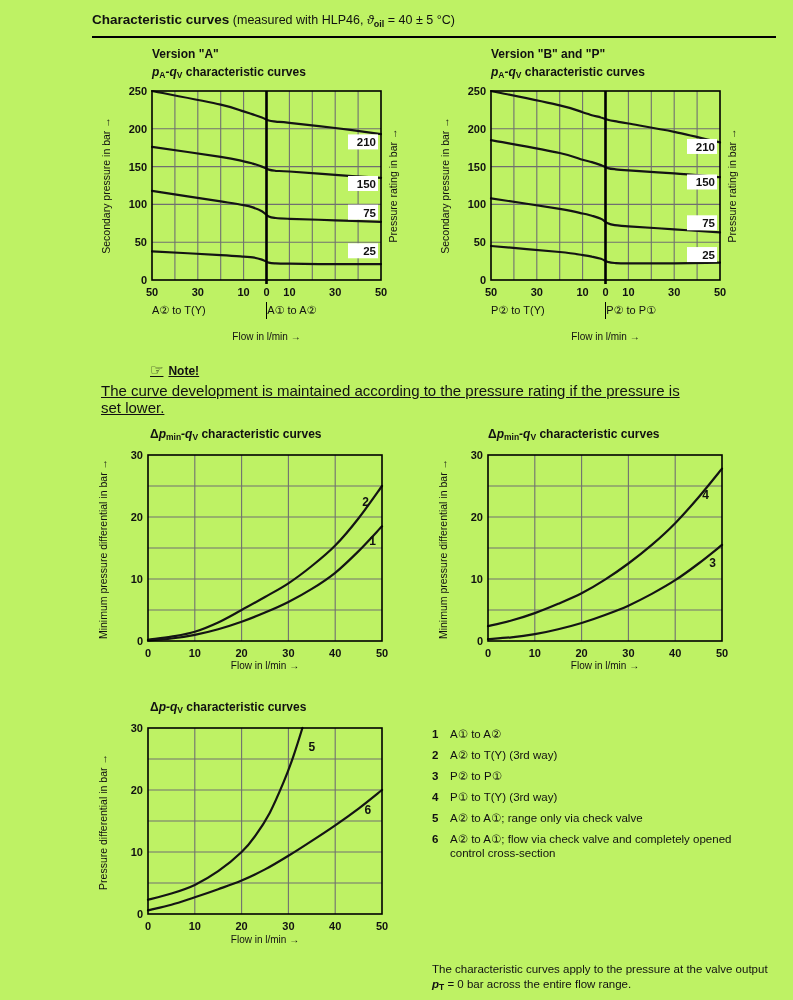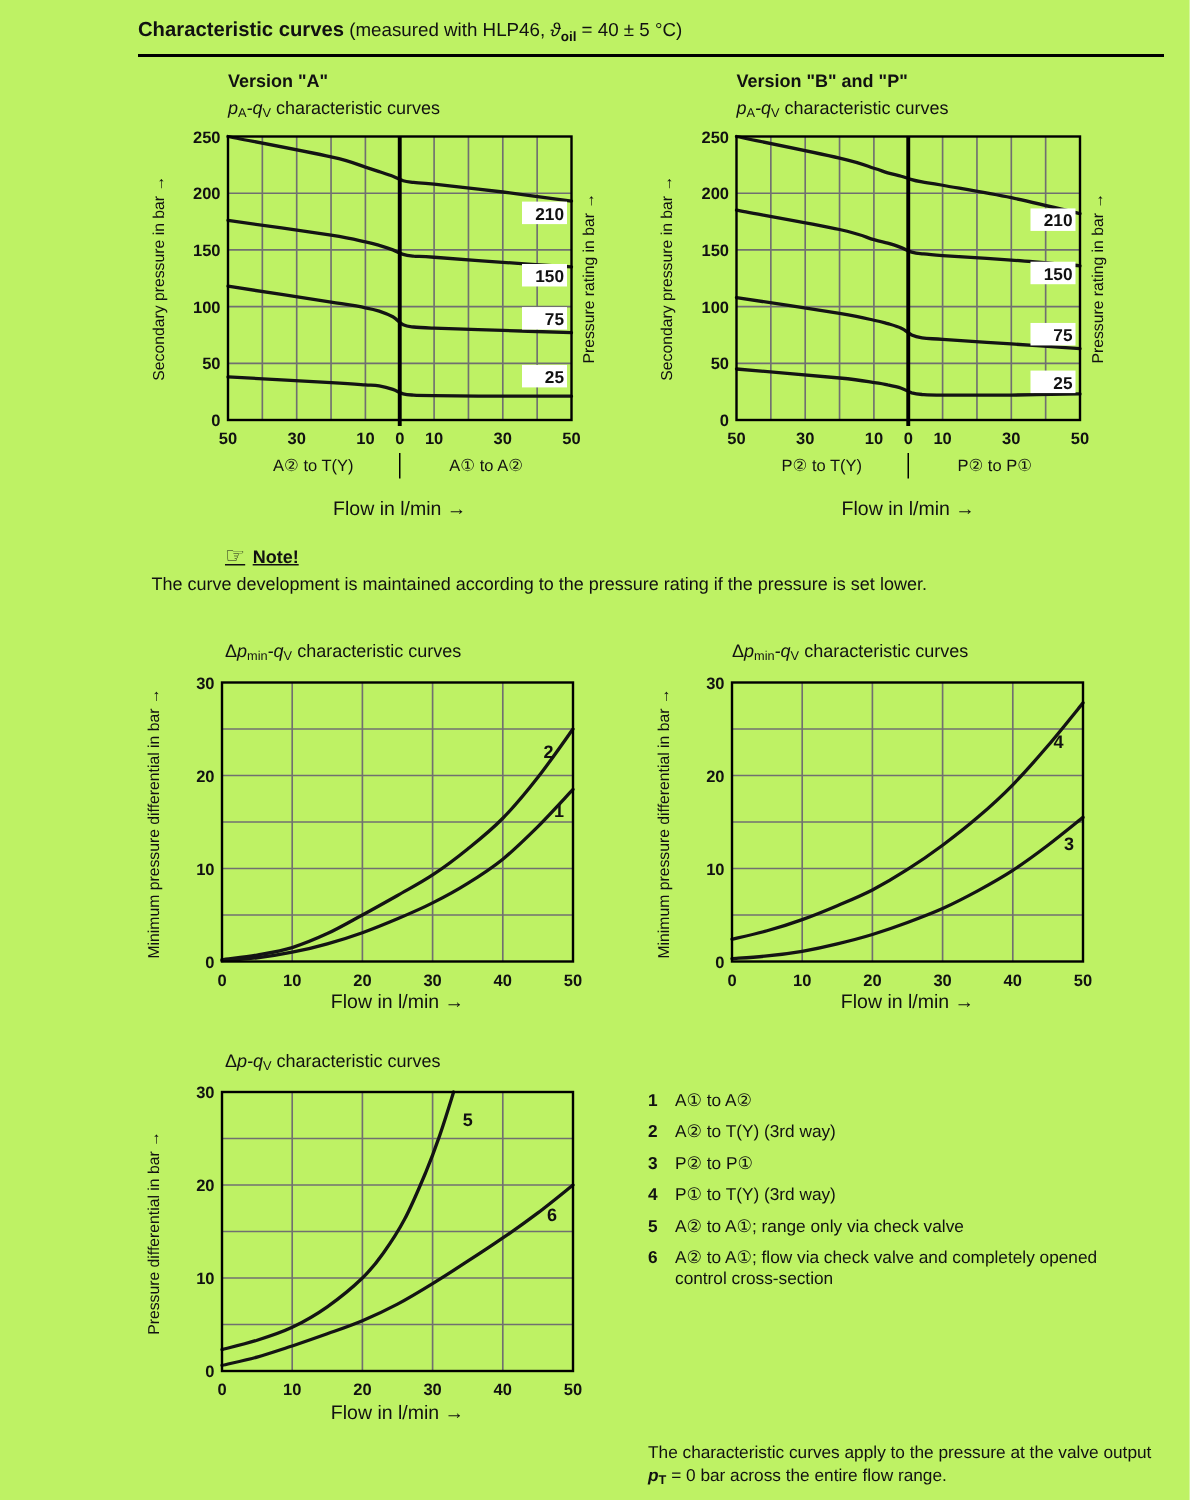--- a/index.html
+++ b/index.html
@@ -4,36 +4,36 @@
 <style>
   html,body { margin:0; padding:0; background:#fff; }
   #page { position:relative; width:793px; height:1000px; background:#bef264;
           font-family:"Liberation Sans","DejaVu Sans",sans-serif; color:#111; overflow:hidden;padding-left:46px; }
   .abs { position:absolute; }
   .title { font-size:12.5px; border-bottom:2px solid #000; padding-bottom:7px; }
   .title .tb { font-weight:bold; font-size:13.5px; }
   .tsub { font-size:9px; font-weight:bold; vertical-align:-3px; }
   .theta { font-style:italic; }
   .vhead { font-weight:bold; font-size:12px; }
-  .ctitle { font-weight:normal; font-size:12px; white-space:nowrap; }
+  .ctitle { font-weight:bold; font-size:12px; white-space:nowrap; }
   .bi { font-style:italic; }
   .ssub { font-size:8.5px; vertical-align:-2px; }
   .vlab { position:absolute; transform:rotate(-90deg); transform-origin:0 0;
           font-size:10.5px; text-align:center; white-space:nowrap; height:14px; line-height:14px; }
   .regions { display:flex; align-items:center; font-size:11px; }
-  .regions .r { flex:1; text-align:center; }
+  .regions .r { flex:1; }
   .rdiv { width:1.5px; height:17px; background:#000; }
-  .xlab { font-size:13px; text-align:center; }
+  .xlab { font-size:10px; text-align:center; }
   svg text { font-family:"Liberation Sans","DejaVu Sans",sans-serif; font-weight:bold; fill:#111; }
   svg .tick { font-size:11px; }
   svg .slabel { font-size:11.5px; }
   svg .clabel { font-size:12px; }
   .nhead { font-size:12px; font-weight:bold; }
   .nicon { font-size:15px; font-weight:normal; margin-right:5px; }
-  .nbody { font-size:12px; }
+  .nbody { font-size:15px;text-decoration:underline; }
   .lrow { display:flex; margin-bottom:7px; font-size:11.5px; line-height:14px; }
   .lnum { font-weight:bold; width:18px; flex:none; }
   .ltext { width:308px; }
   .footer { font-size:11.5px; line-height:15px; }
 </style>
 </head>
 <body>
 
 <div id="page">
 

